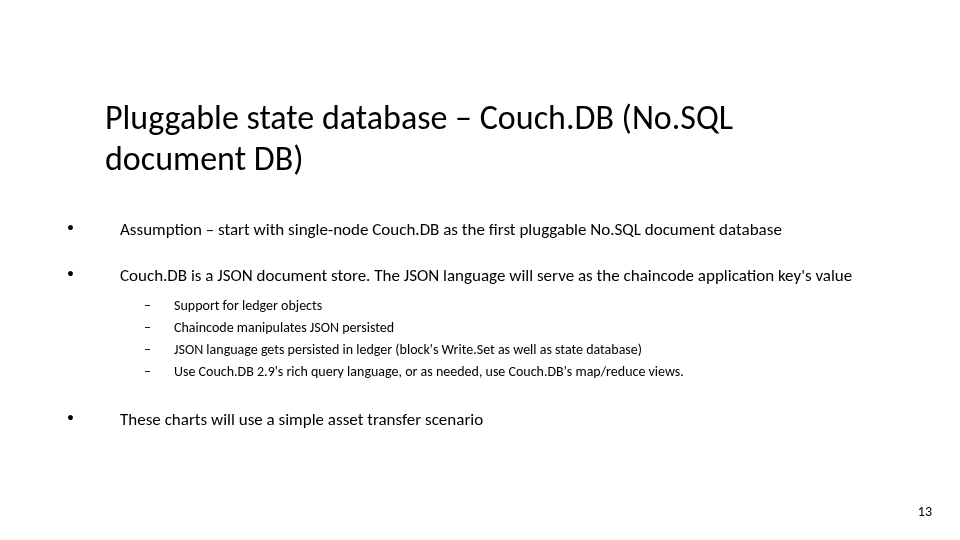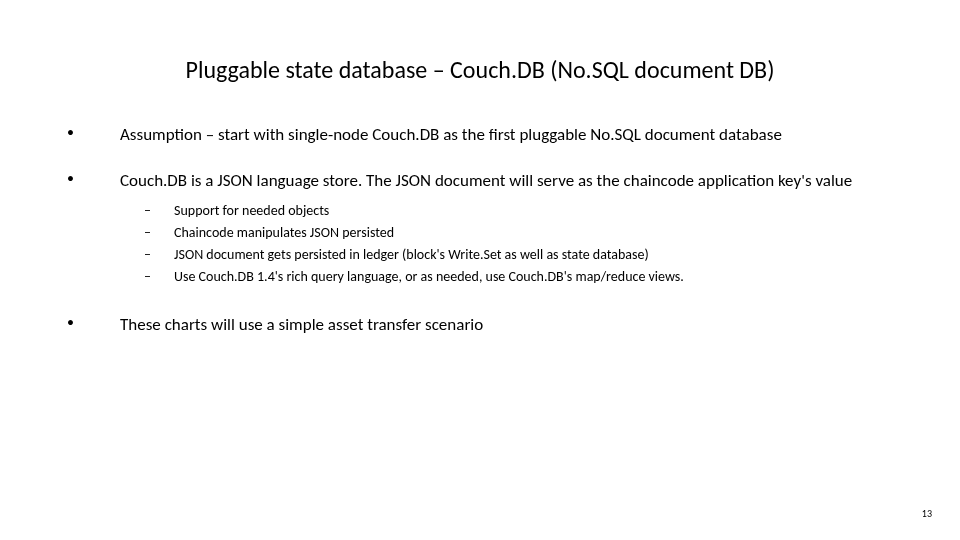--- a/index.html
+++ b/index.html
@@ -16,26 +16,26 @@
       position: relative;
       overflow: hidden;
     }
     .slide {
       width: 100%;
       height: 100%;
       padding: 55px 65px 30px 65px;
       position: relative;
     }
     .title {
-      font-size: 24px;
+      font-size: 34px;
       font-weight: 400;
-      text-align: center;
       margin-bottom: 40px;
       margin-left: 40px;
       margin-right: 40px;
+      margin-top: 42px;
     }
     .bullet-list {
       list-style: none;
     }
     .bullet-item {
       display: flex;
       margin-bottom: 24px;
       font-size: 17px;
     }
     .bullet-marker {
@@ -66,21 +66,21 @@
       text-align: left;
     }
     .sub-text {
       flex: 1;
       line-height: 1.35;
     }
     .page-number {
       position: absolute;
       bottom: 20px;
       right: 28px;
-      font-size: 10px;
+      font-size: 14px;
       color: #000000;
     }
   </style>
 </head>
 <body>
 
 <div class="slide">
   <h1 class="title">Pluggable state database – Couch.DB (No.SQL document DB)</h1>
 
   <ul class="bullet-list">
@@ -88,37 +88,37 @@
     <li class="bullet-item">
       <span class="bullet-marker">•</span>
       <div class="bullet-text">
         <span>Assumption – start with single-node Couch.DB as the first pluggable No.SQL document database</span>
       </div>
     </li>
 
     <li class="bullet-item">
       <span class="bullet-marker">•</span>
       <div class="bullet-text">
-        <span>Couch.DB is a JSON language store.  The JSON document will serve as the chaincode application key's value</span>
+        <span>Couch.DB is a JSON document store.  The JSON language will serve as the chaincode application key's value</span>
         <ul class="sub-list">
           <li class="sub-item">
             <span class="sub-marker">–</span>
-            <span class="sub-text">Support for needed objects</span>
+            <span class="sub-text">Support for ledger objects</span>
           </li>
           <li class="sub-item">
             <span class="sub-marker">–</span>
             <span class="sub-text">Chaincode manipulates JSON persisted</span>
           </li>
           <li class="sub-item">
             <span class="sub-marker">–</span>
-            <span class="sub-text">JSON document gets persisted in ledger (block's Write.Set as well as state database)</span>
+            <span class="sub-text">JSON language gets persisted in ledger (block's Write.Set as well as state database)</span>
           </li>
           <li class="sub-item">
             <span class="sub-marker">–</span>
-            <span class="sub-text">Use Couch.DB 1.4's rich query language, or as needed, use Couch.DB's map/reduce views.</span>
+            <span class="sub-text">Use Couch.DB 2.9's rich query language, or as needed, use Couch.DB's map/reduce views.</span>
           </li>
         </ul>
       </div>
     </li>
 
     <li class="bullet-item">
       <span class="bullet-marker">•</span>
       <div class="bullet-text">
         <span>These charts will use a simple asset transfer scenario</span>
       </div>

